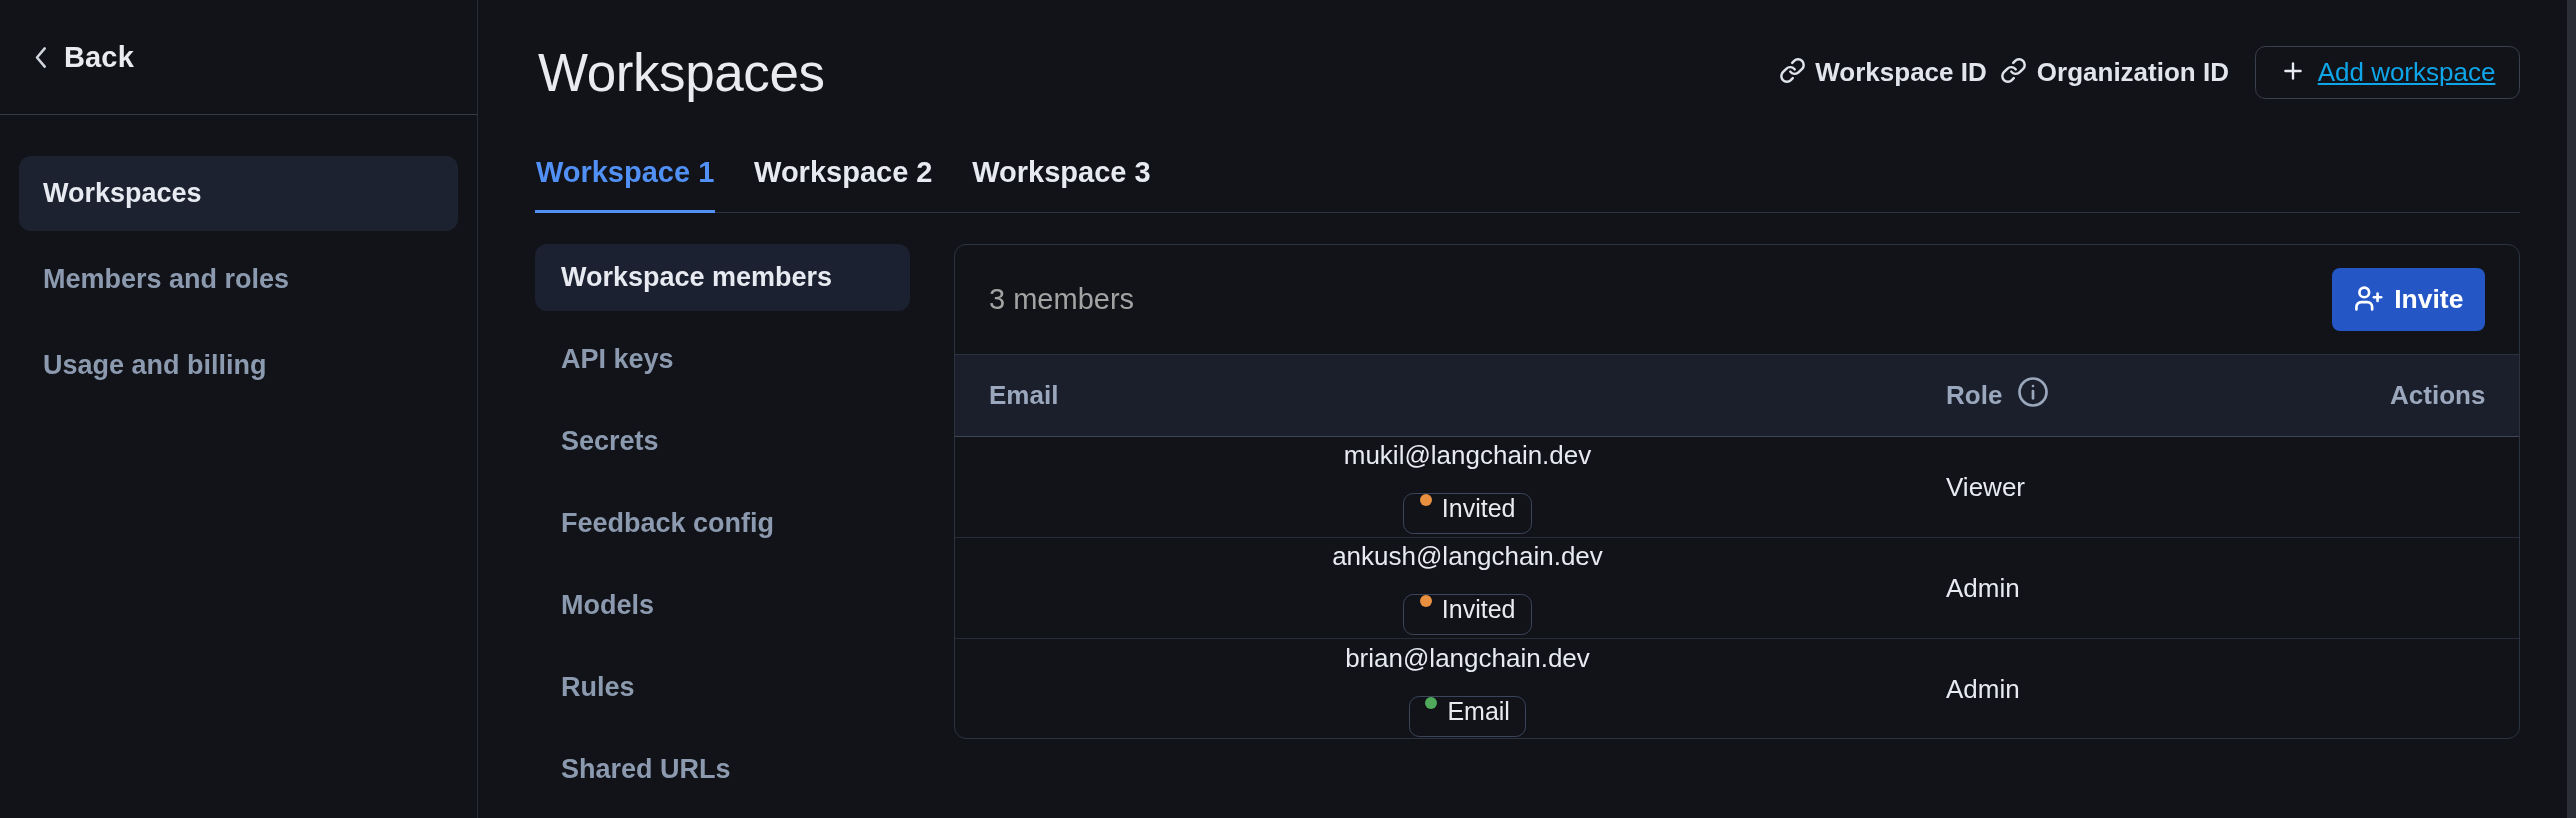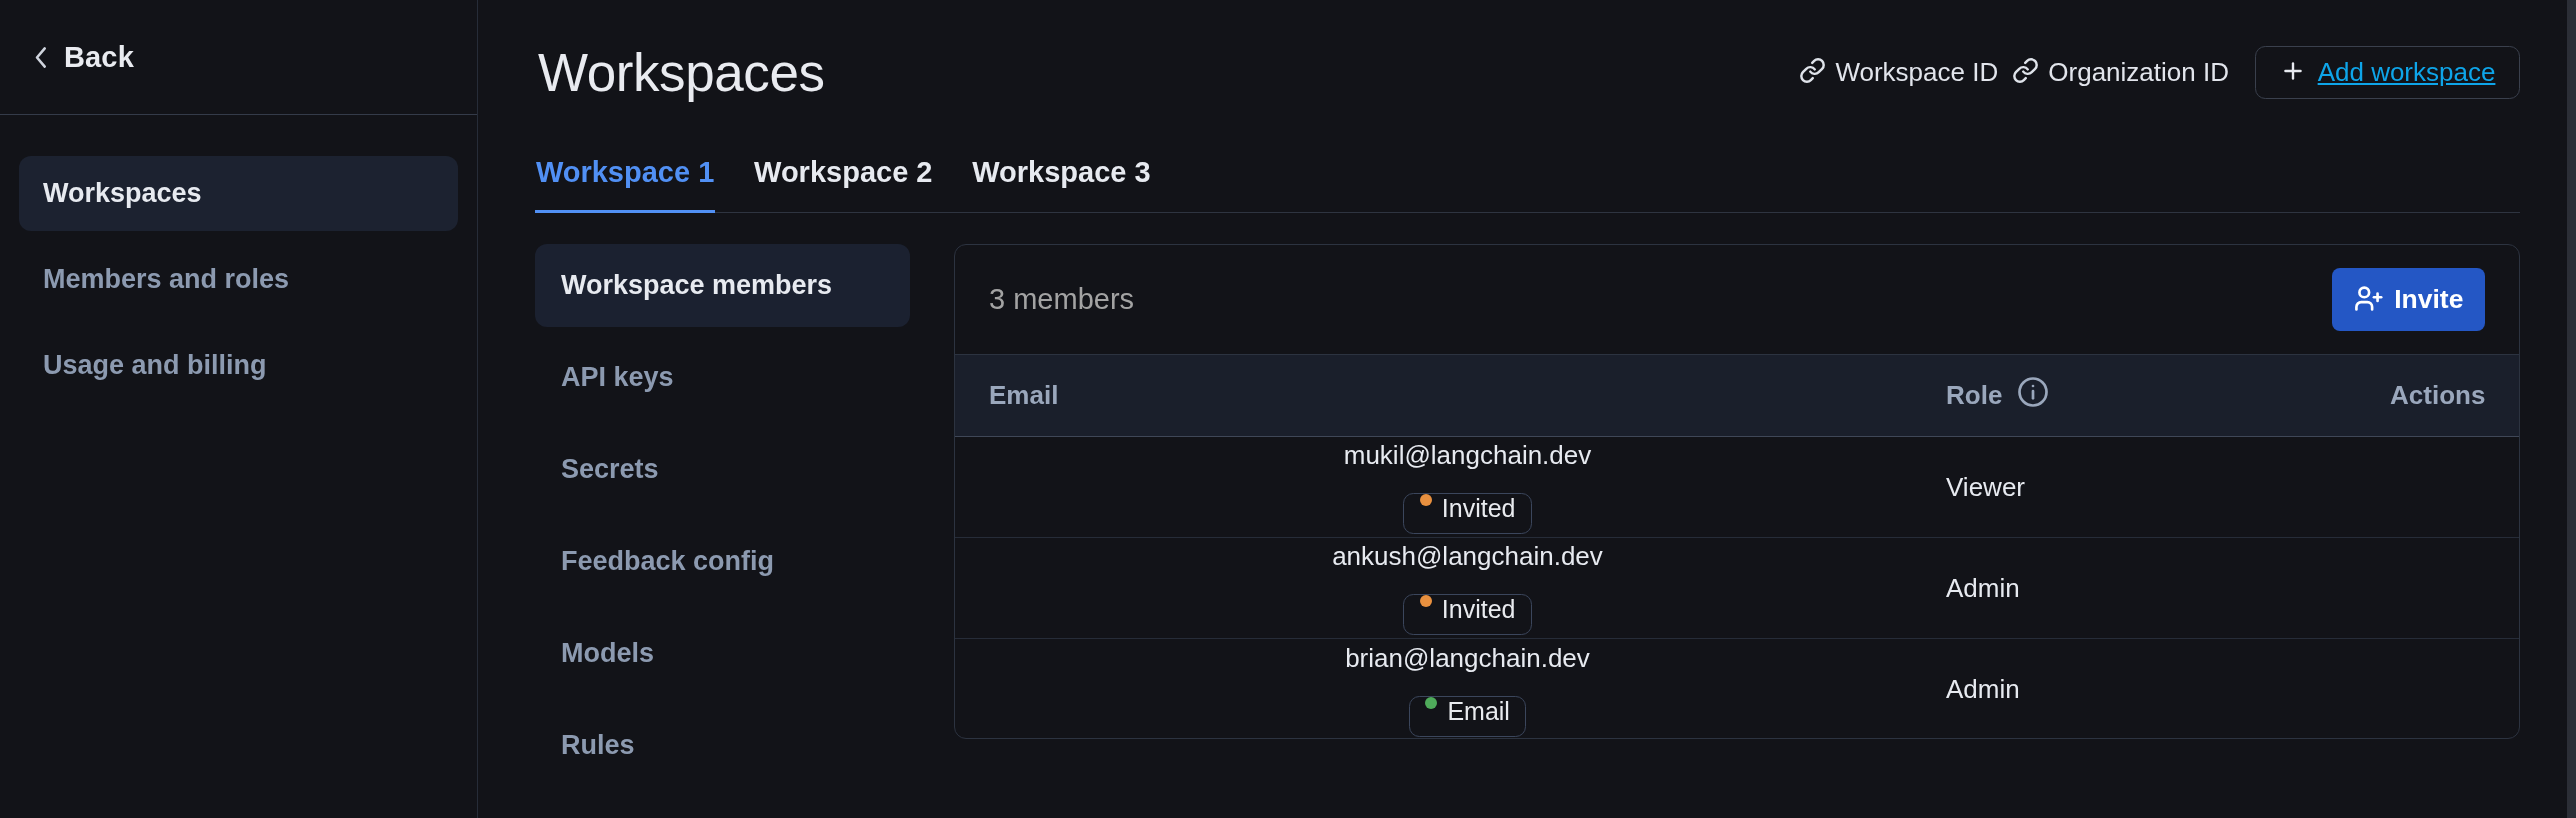--- a/index.html
+++ b/index.html
@@ -21,32 +21,32 @@
 
   
   .main { position:absolute; left:479px; right:8.6px; top:0; bottom:0; }
   .scroll-strip { position:absolute; right:0; top:0; width:8.6px; height:819px; background:#2b2e36; }
 
   .main-header { height:144px; display:flex; align-items:center; justify-content:space-between; padding:0 47px 0 59px; }
   .page-title { font-size:53px; font-weight:400; color:#e9ebf0; letter-spacing:-0.4px; }
   .header-actions { display:flex; align-items:center; gap:13.7px; }
   .id-link { display:flex; align-items:center; gap:9.4px; cursor:pointer; }
   .id-link svg { width:27px; height:27px; stroke:#dfe3ea; stroke-width:2.2; fill:none; stroke-linecap:round; stroke-linejoin:round; }
-  .id-link-label { font-size:26px; font-weight:400; color:#e2e5ec; }
+  .id-link-label { font-size:26px; font-weight:700; color:#e2e5ec; }
   .add-ws-btn { display:flex; align-items:center; gap:12px; height:53px; padding:0 24px; border:0.9px solid #3a404d; border-radius:10.3px; background:transparent; cursor:pointer; margin-left:12px; }
   .add-ws-btn svg { width:26px; height:26px; stroke:#e7eaf0; stroke-width:2.2; fill:none; stroke-linecap:round; }
   .add-ws-label { font-size:26px; font-weight:500; color:#0ea5e9;text-decoration:underline; }
 
   .tabs-row { margin:12px 47px 0 56px; display:flex; gap:38px; border-bottom:0.9px solid #2e3440; }
   .tab { font-size:29px; font-weight:600; color:#e7eaf0; padding:0 0.9px 20.6px 0.9px; border-bottom:3.4px solid transparent; margin-bottom:-0.9px; cursor:pointer; }
   .tab.active { color:var(--tab-accent,#5190f4); border-bottom-color:var(--tab-accent,#5190f4); }
 
   .content { position:absolute; left:56px; right:47px; top:244px; bottom:0; display:flex; align-items:flex-start; }
   .settings-nav { width:375px; margin-right:44px; flex:0 0 auto; }
-  .settings-item { height:83px; display:flex; align-items:center; padding-left:26px; border-radius:12px; margin-bottom:9px; font-size:27px; font-weight:600; color:#8c9ab0; cursor:pointer; }
+  .settings-item { height:67px; display:flex; align-items:center; padding-left:26px; border-radius:12px; margin-bottom:15px; font-size:27px; font-weight:600; color:#8c9ab0; cursor:pointer; }
   .settings-item.active { background:#1b2130; color:#e7eaf0; }
 
   .panel { flex:1 1 auto; height:495px; border:0.9px solid #2c3340; border-radius:12px; overflow:hidden; background:#121318; }
   .panel-header { height:110px; display:flex; align-items:center; justify-content:space-between; padding:0 34px; border-bottom:0.9px solid #2c3340; }
   .members-count { font-size:29px; font-weight:500; color:#a3a3a3; }
   .invite-btn { display:flex; align-items:center; gap:11px; height:63px; padding:0 22px; border:none; border-radius:8px; background:var(--invite-blue,#2457c5); cursor:pointer; }
   .invite-btn svg { width:29px; height:29px; stroke:#ffffff; stroke-width:2.2; fill:none; stroke-linecap:round; stroke-linejoin:round; }
   .invite-label { font-size:26.5px; font-weight:600; color:#ffffff; }
 
   .tgrid { display:grid; grid-template-columns:957px 1fr auto; align-items:center; padding:0 34px; }

